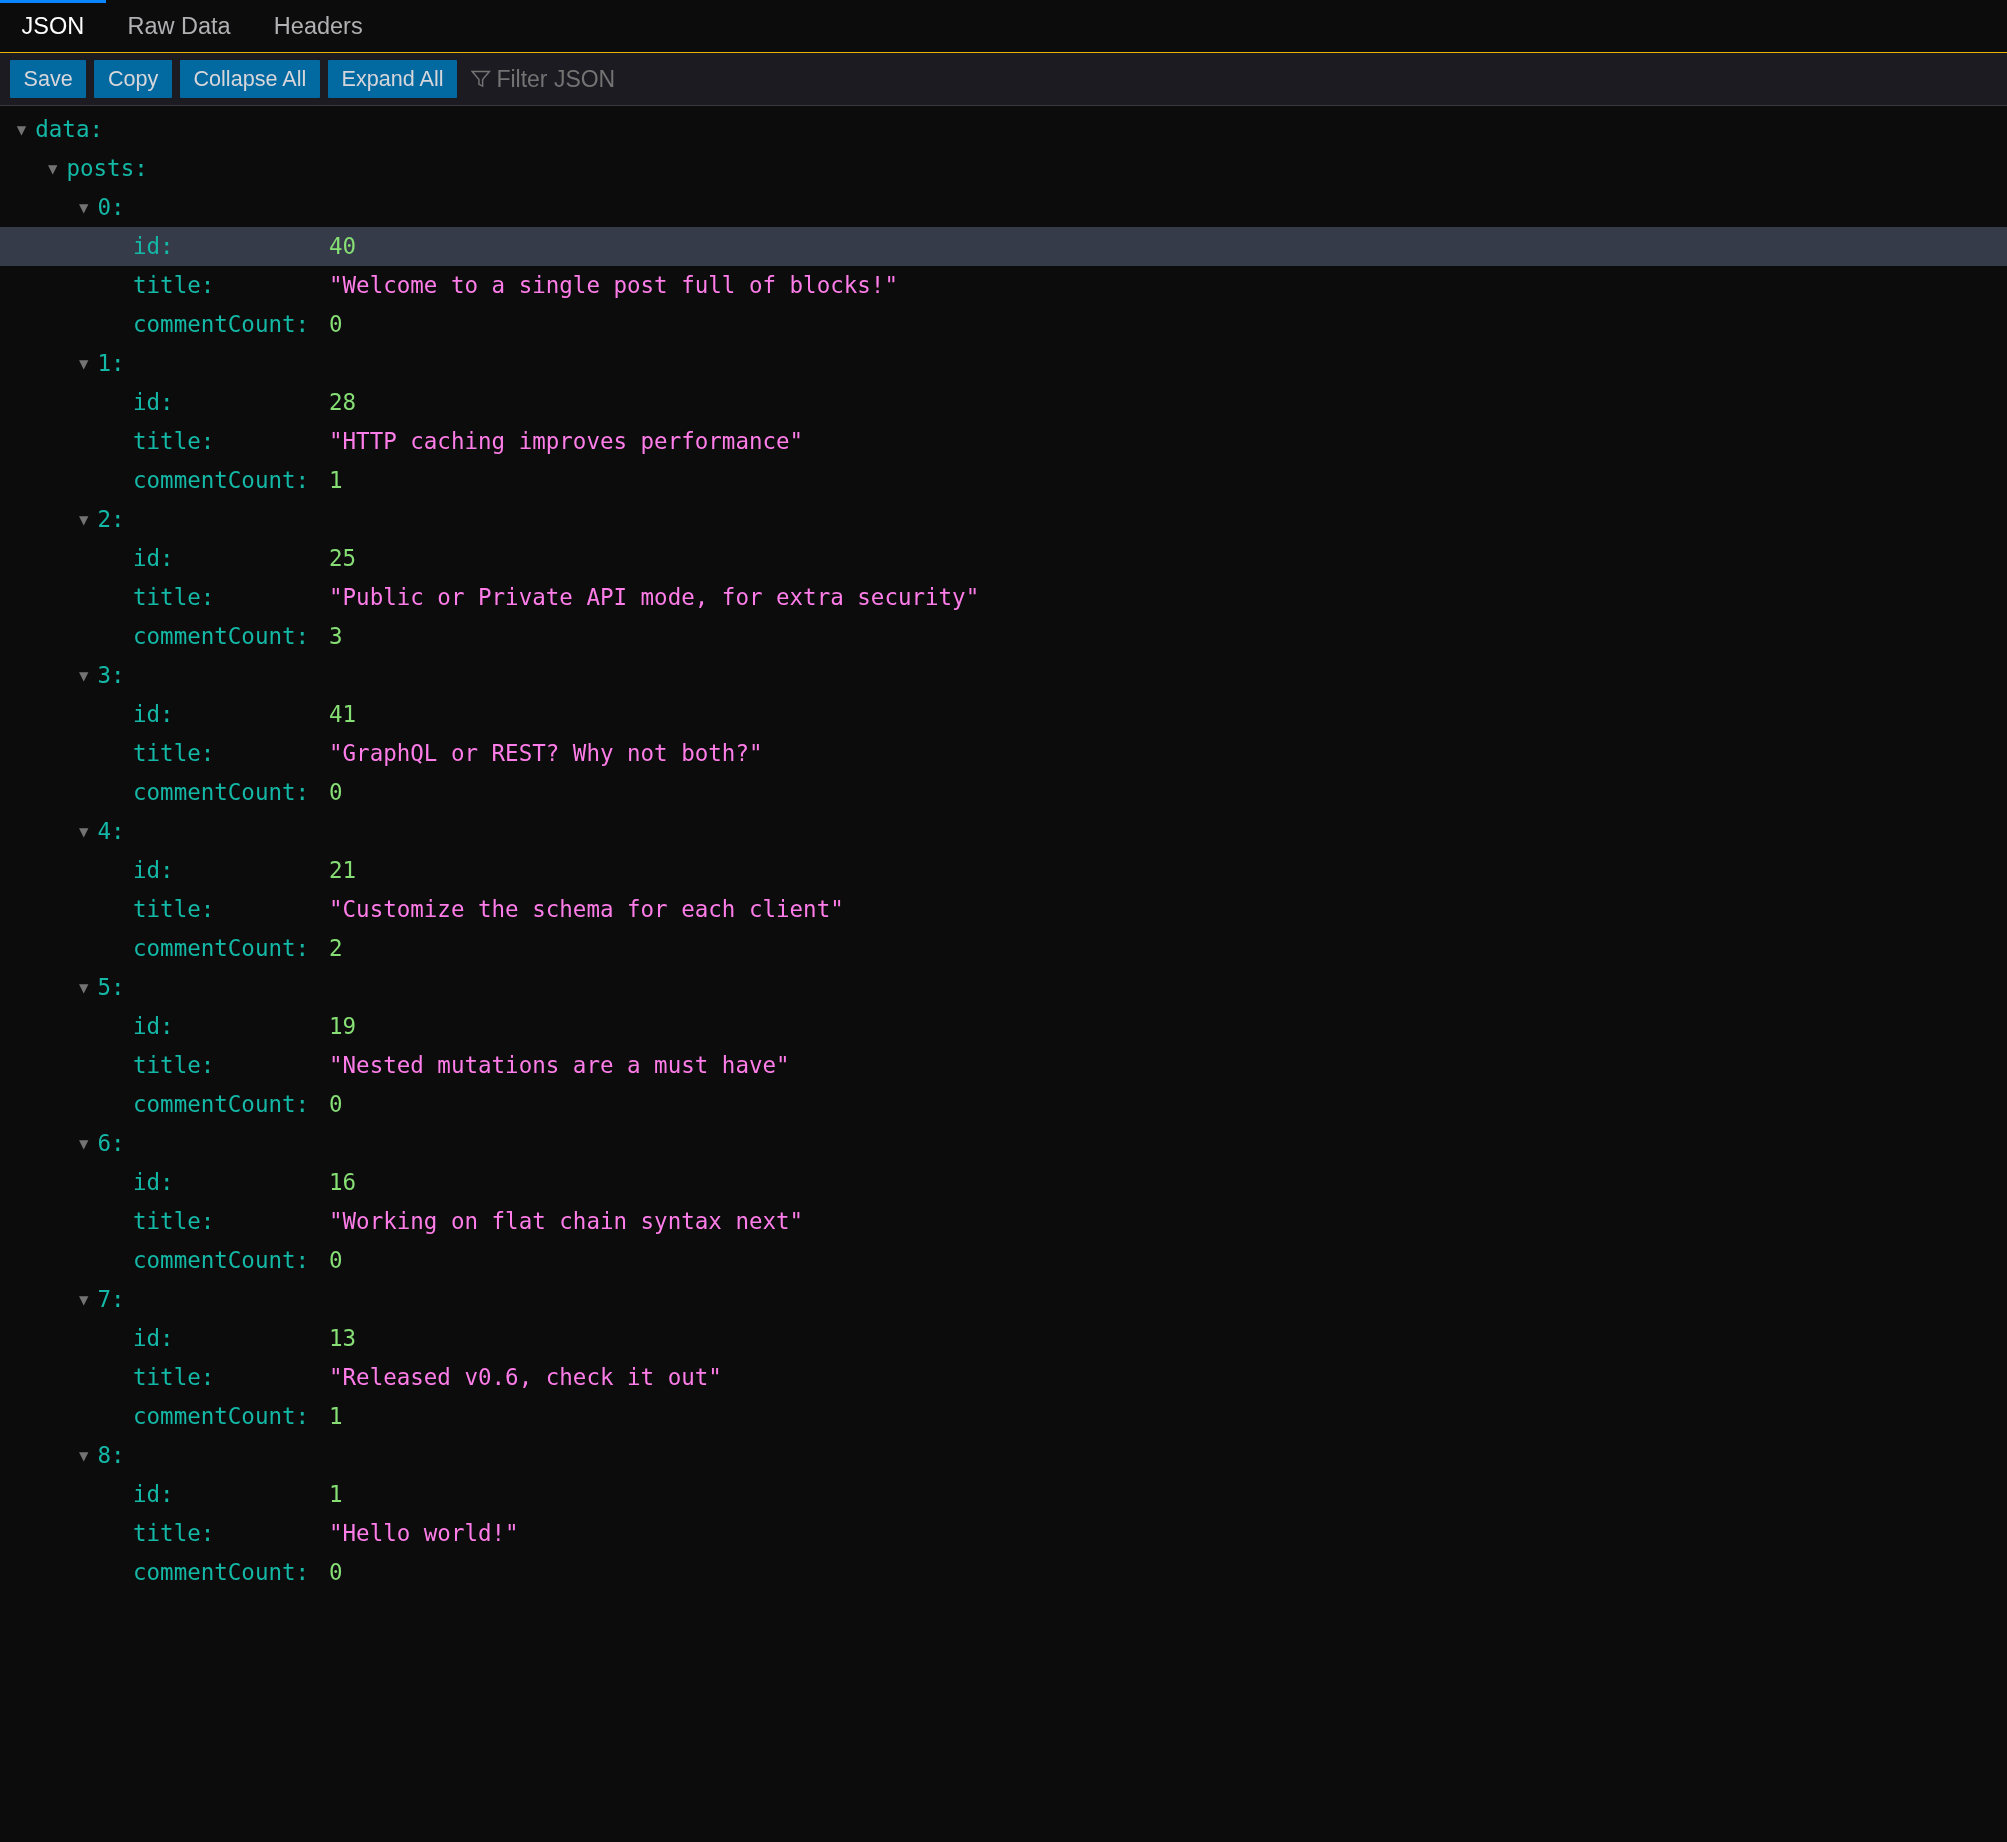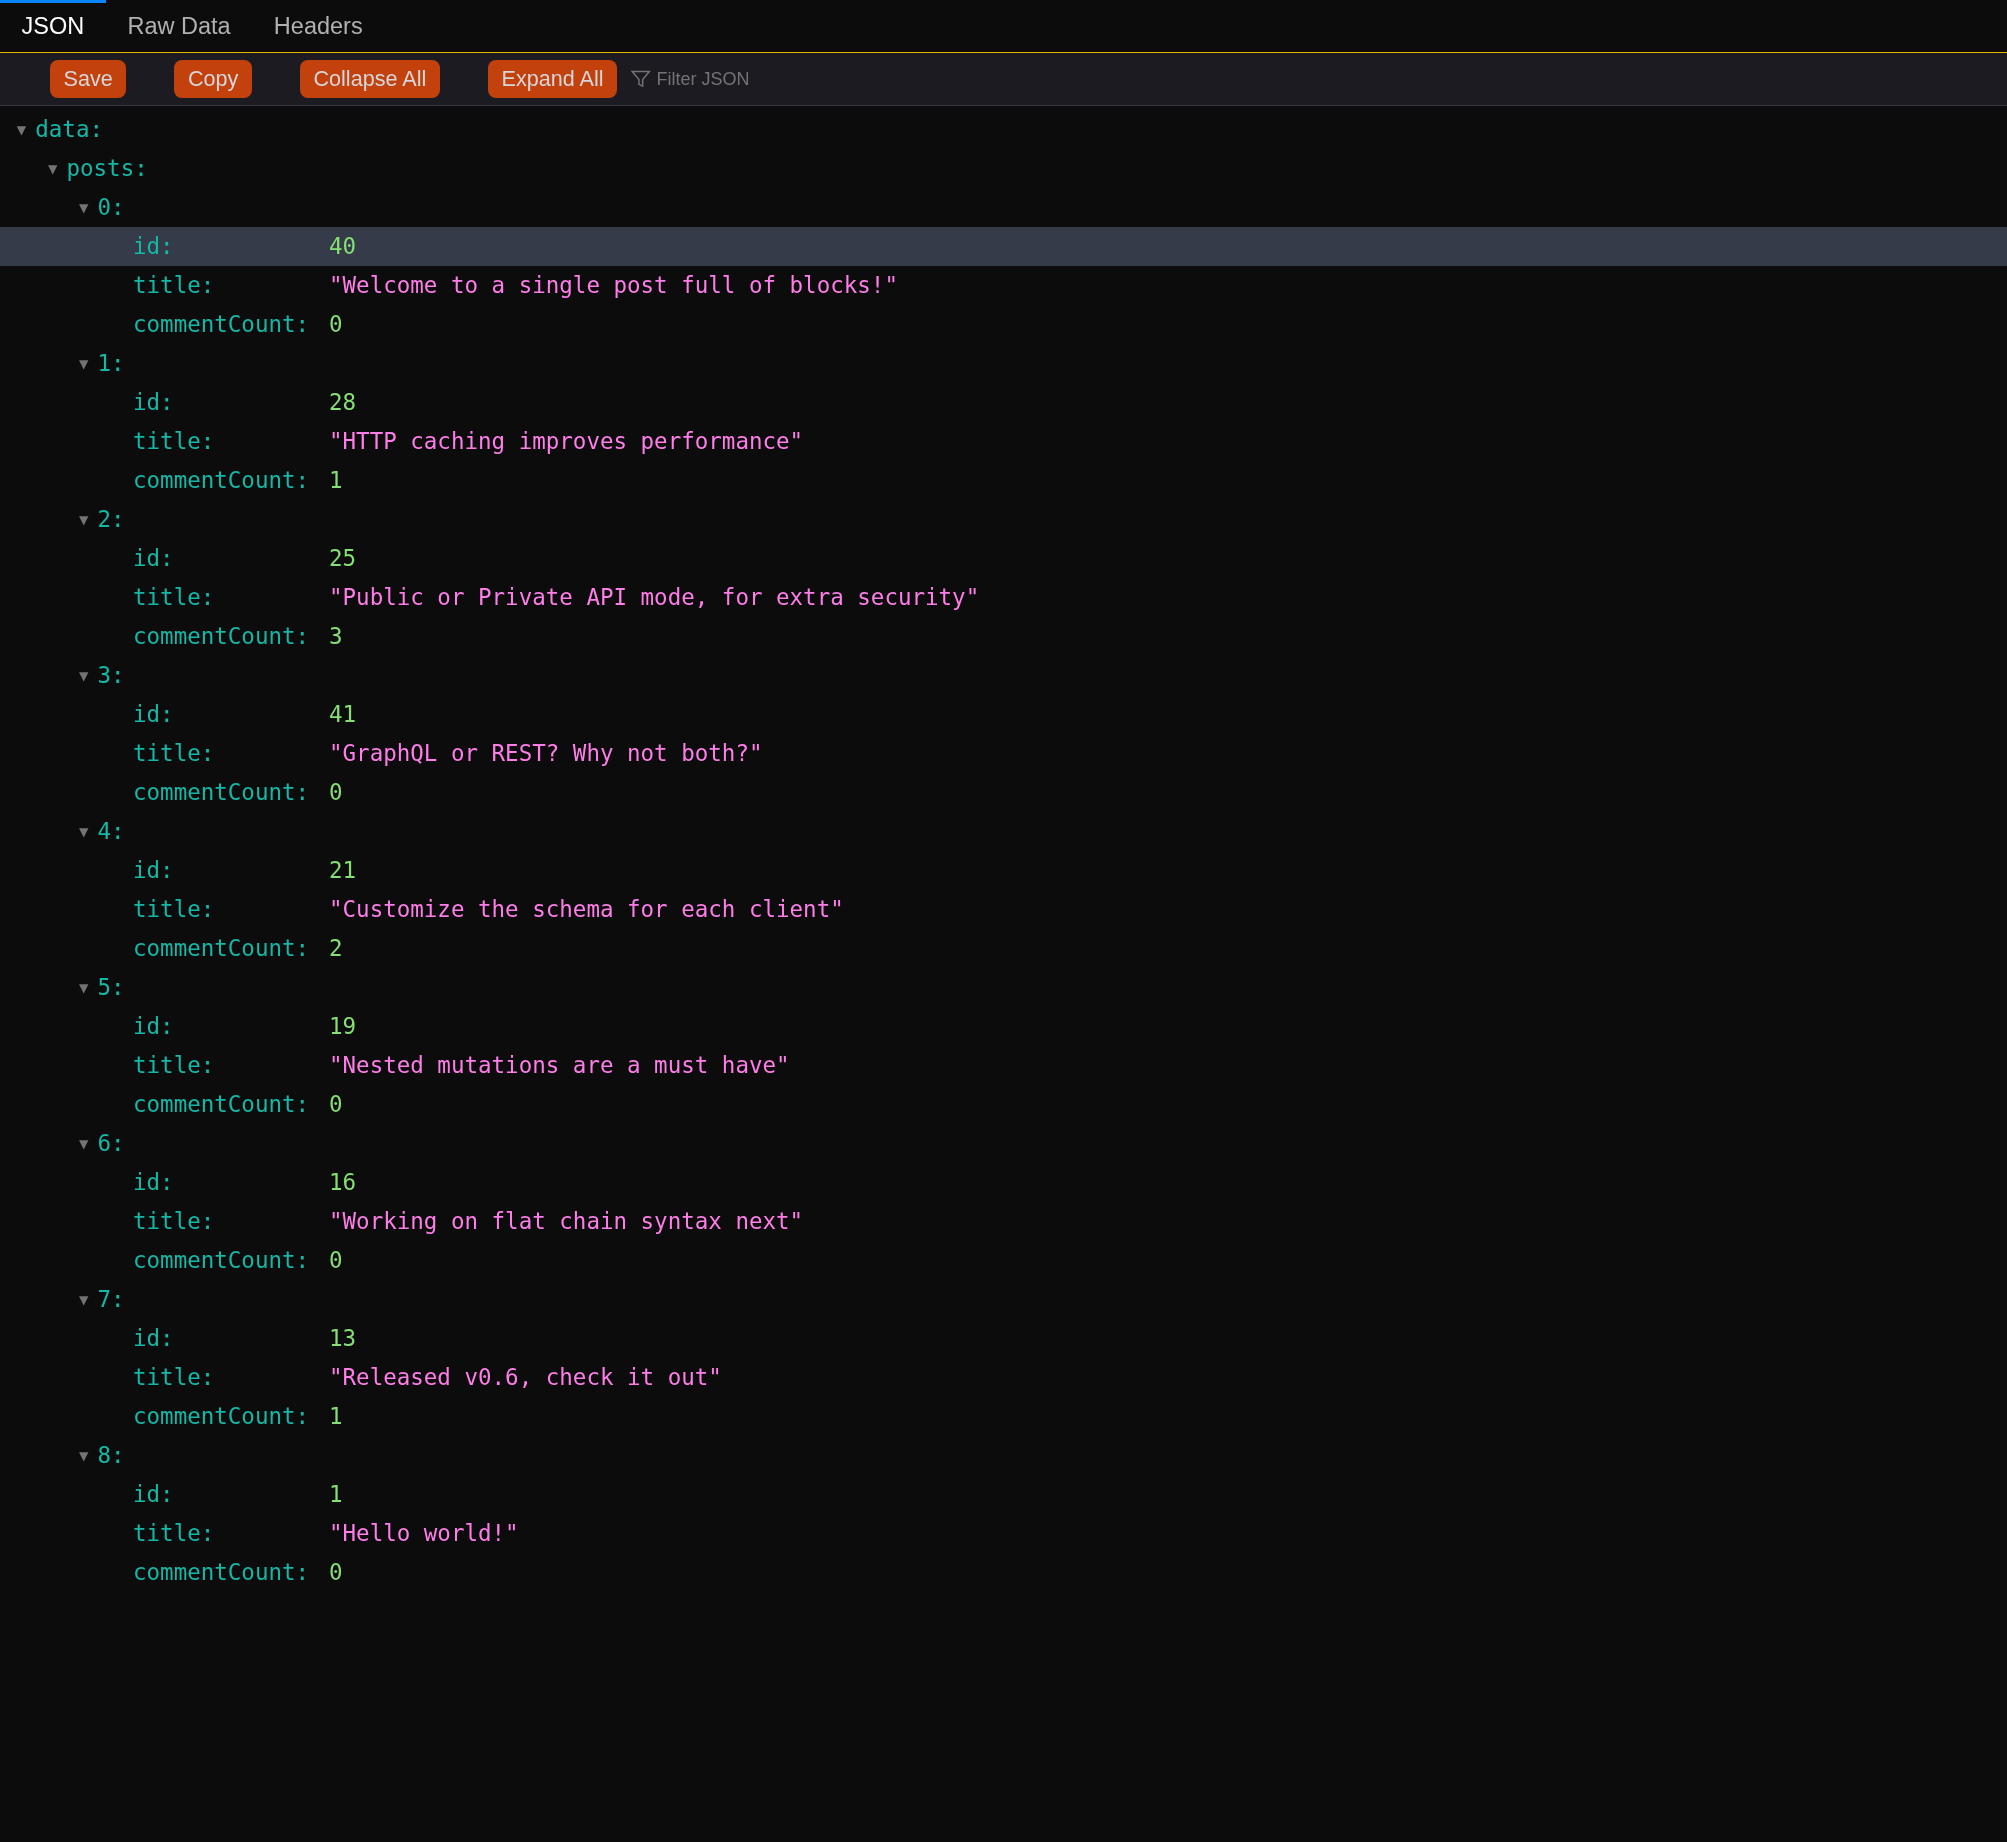--- a/index.html
+++ b/index.html
@@ -39,41 +39,40 @@
   .toolbar {
     display: flex;
     align-items: center;
     background: #1c1b22;
     height: 53px;
     padding: 0 9.8px;
     gap: 7.8px;
     border-bottom: 1px solid #38383d;
   }
   .btn {
-    background: #c2410c;
+    background: #0369a1;
     color: #d7d7db;
     border: none;
     padding: 5.9px 13.7px;
     font-size: 21.6px;
-    border-radius: 8px;
+    border-radius: 1px;
     cursor: pointer;
-    margin-left: 40px;
   }
   .filter-wrap {
     display: flex;
     align-items: center;
     gap: 5.9px;
     color: #737373;
     padding-left: 5.9px;
   }
   .filter-input {
     background: transparent;
     border: none;
     color: #b1b1b3;
-    font-size: 18px;
+    font-size: 23px;
     outline: none;
     width: 235px;
   }
   .filter-input::placeholder { color: #737373; }
   .funnel {
     width: 19.6px; height: 19.6px;
   }
   .tree {
     font-family: "SF Mono", Menlo, Monaco, Consolas, monospace;
     font-size: 22.5px;

